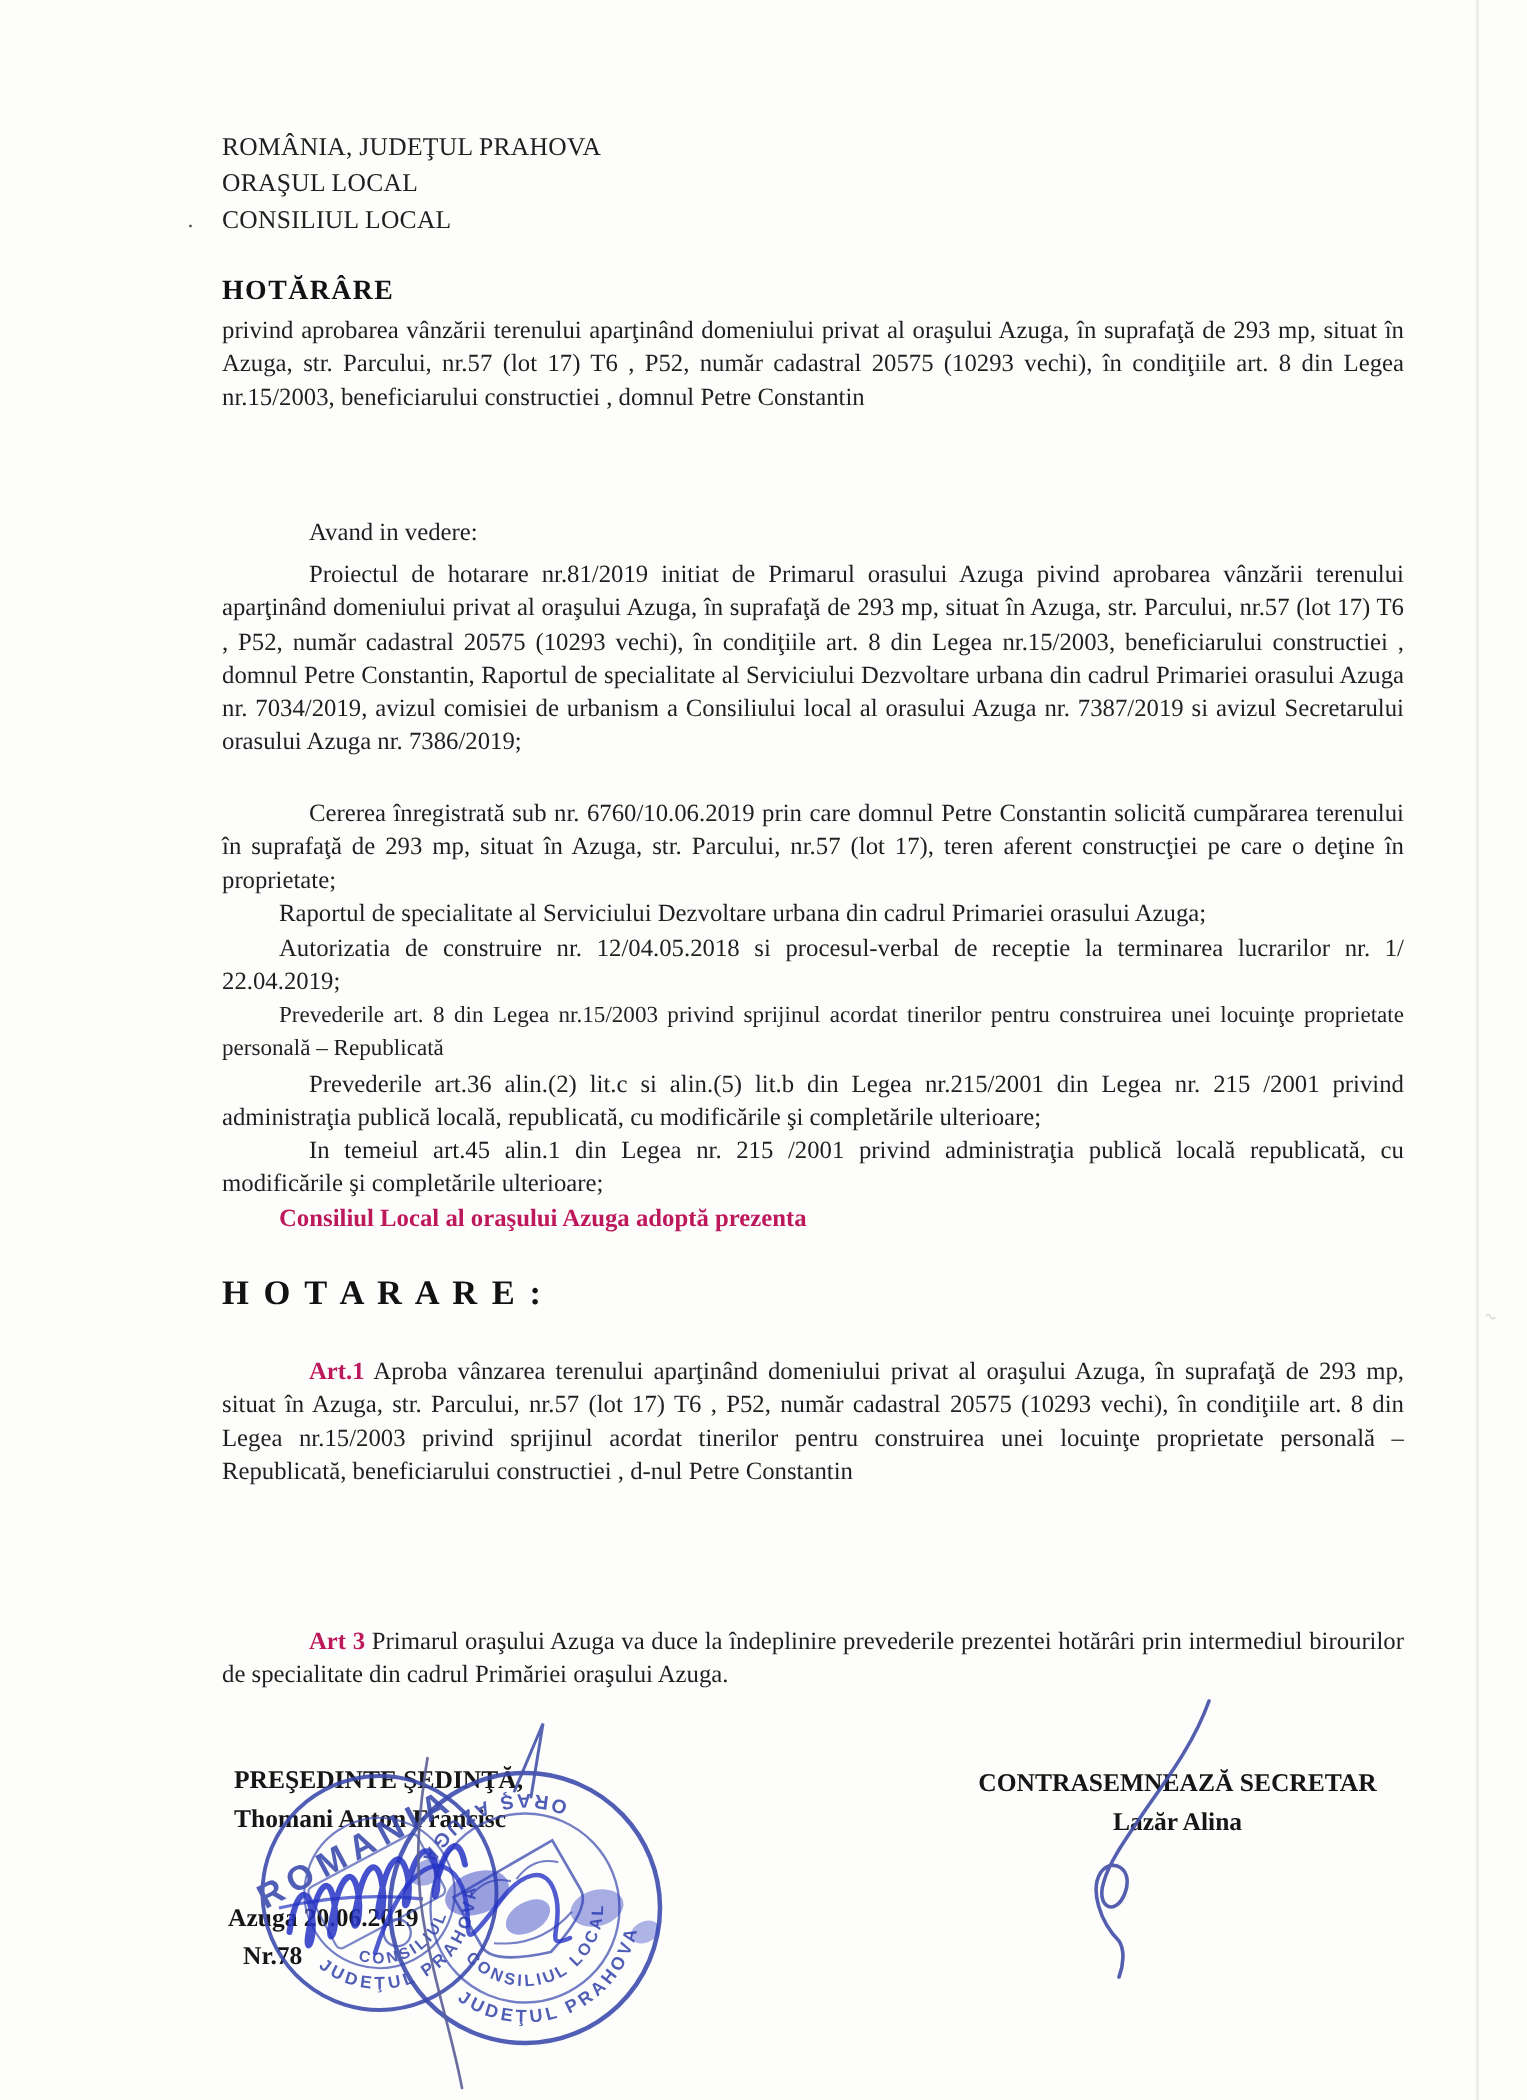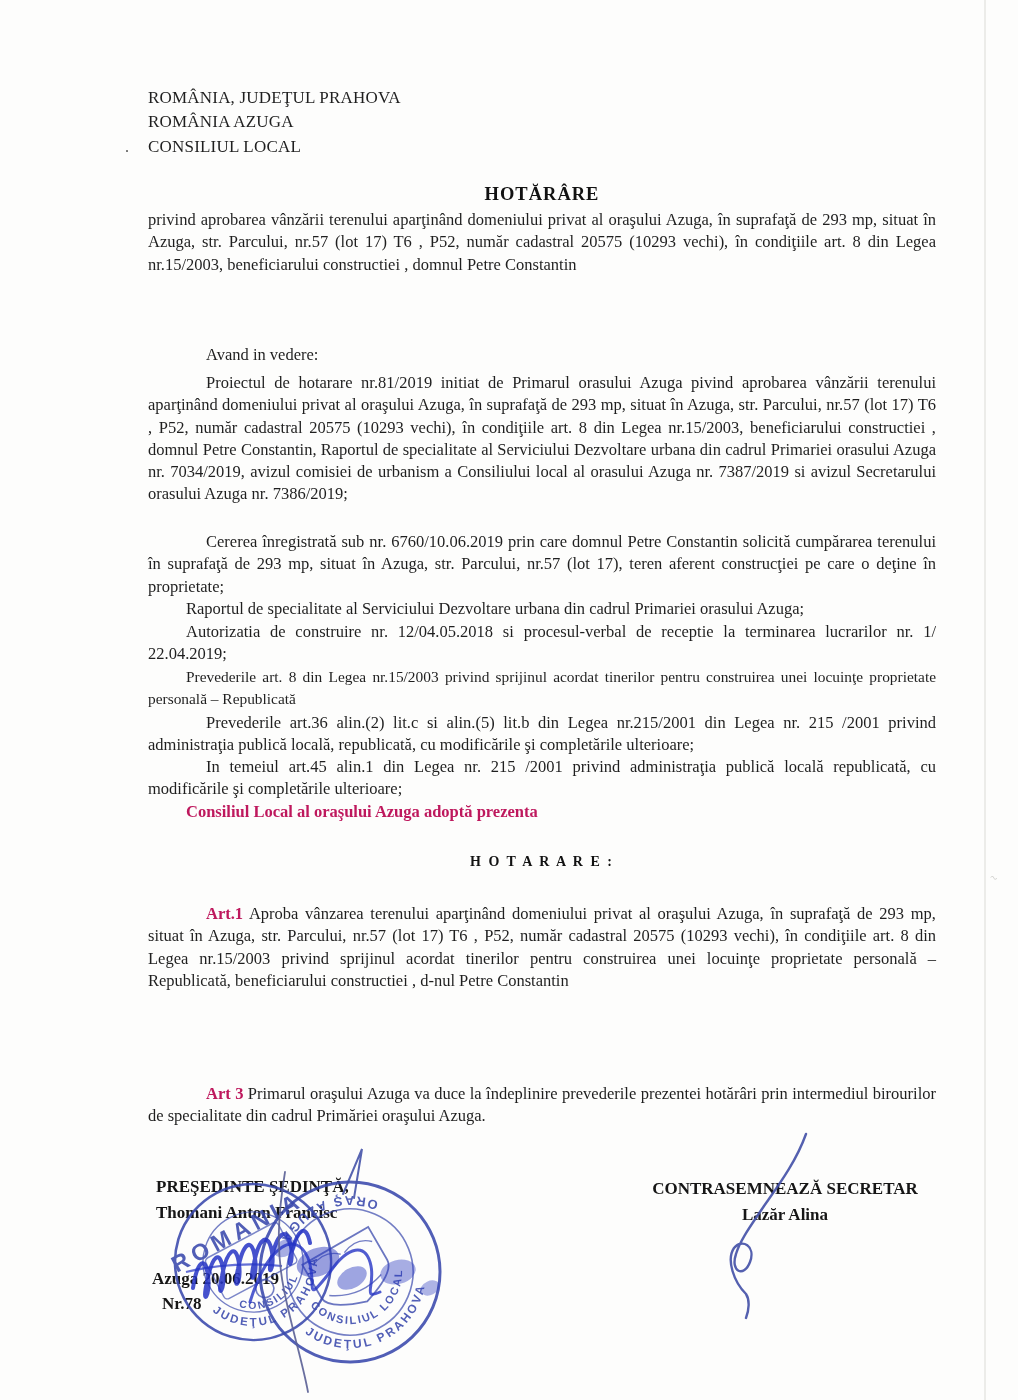--- a/index.html
+++ b/index.html
@@ -6,47 +6,47 @@
   .page {
     position:relative; width:1018px; height:1400px; margin:0 auto;
     background:#fdfdfc; overflow:hidden;
     font-family:"Liberation Serif", serif; color:#1f1f1f;
   }
   .blk {
     position:absolute; left:148px; width:788px;
     font-size:16.5px; line-height:22.3px; text-align:justify;
   }
   .noj { text-align:left; }
-  .center { text-align:center;font-family:Liberation Serif, serif; }
+  .center { text-align:left;font-family:Liberation Serif, serif; }
   .bold { font-weight:bold; color:#be185d; }
   .ind60 { text-indent:58px; }
   .ind40 { text-indent:38px; }
   .small { font-size:15.4px; line-height:21.5px; }
   .hdr { line-height:24.3px; font-size:17px; letter-spacing:0.2px; }
   .doc-title { font-weight:bold; font-size:18.5px; letter-spacing:1px; color:#121212; }
-  .dec-title { font-weight:bold; font-size:14px; letter-spacing:2px; color:#121212; }
+  .dec-title { font-weight:bold; font-size:23px; letter-spacing:2px; color:#121212; }
   .sig { font-weight:bold; font-size:17px; line-height:25.5px; color:#161616; }
   .fold-line { position:absolute; left:984px; top:0; width:2px; height:1400px; background:#ecece9; }
   .stray { position:absolute; left:125px; top:138px; font-size:16px; color:#555; }
   .edge-mark { position:absolute; left:990px; top:870px; color:#c9c9c6; font-size:13px; transform:rotate(25deg); }
   svg text { font-family:"Liberation Sans", sans-serif; }
   .ink-overlay { position:absolute; left:0; top:1080px; }
 </style>
 </head>
 <body>
 
 <div class="page">
 
   <div class="fold-line"></div>
   <span class="stray">.</span>
   <span class="edge-mark">~</span>
 
   <div class="blk noj hdr" style="top:86px;">
     <div>ROMÂNIA, JUDEŢUL PRAHOVA</div>
-    <div>ROMÂNIA AZUGA</div>
+    <div>ORAŞUL LOCAL</div>
     <div>CONSILIUL LOCAL</div>
   </div>
 
   <div class="blk center doc-title" style="top:183px;">HOTĂRÂRE</div>
 
   <div class="blk" style="top:209px;">privind aprobarea  vânzării terenului aparţinând domeniului privat al oraşului Azuga, în suprafaţă de 293 mp, situat în Azuga, str. Parcului, nr.57 (lot 17) T6 , P52, număr cadastral 20575 (10293 vechi), în condiţiile art. 8 din Legea nr.15/2003,  beneficiarului constructiei , domnul Petre Constantin</div>
 
   <div class="blk noj ind60" style="top:344px;">Avand in vedere:</div>
   <div class="blk ind60" style="top:372px;">Proiectul de hotarare nr.81/2019 initiat de Primarul orasului Azuga pivind aprobarea vânzării terenului aparţinând domeniului privat al oraşului Azuga, în suprafaţă de 293 mp, situat în Azuga, str. Parcului, nr.57 (lot 17) T6 , P52, număr cadastral 20575 (10293 vechi), în condiţiile art. 8 din Legea nr.15/2003, beneficiarului constructiei , domnul Petre Constantin, Raportul de specialitate al Serviciului Dezvoltare urbana din cadrul Primariei orasului Azuga nr. 7034/2019, avizul comisiei de urbanism a Consiliului local al orasului Azuga nr. 7387/2019 si avizul Secretarului orasului Azuga nr. 7386/2019;</div>
   <div class="blk ind60" style="top:531px;">Cererea înregistrată sub nr. 6760/10.06.2019 prin care domnul Petre Constantin solicită cumpărarea terenului în suprafaţă de 293 mp, situat în Azuga, str. Parcului, nr.57 (lot 17), teren aferent construcţiei pe care o deţine în proprietate;</div>

